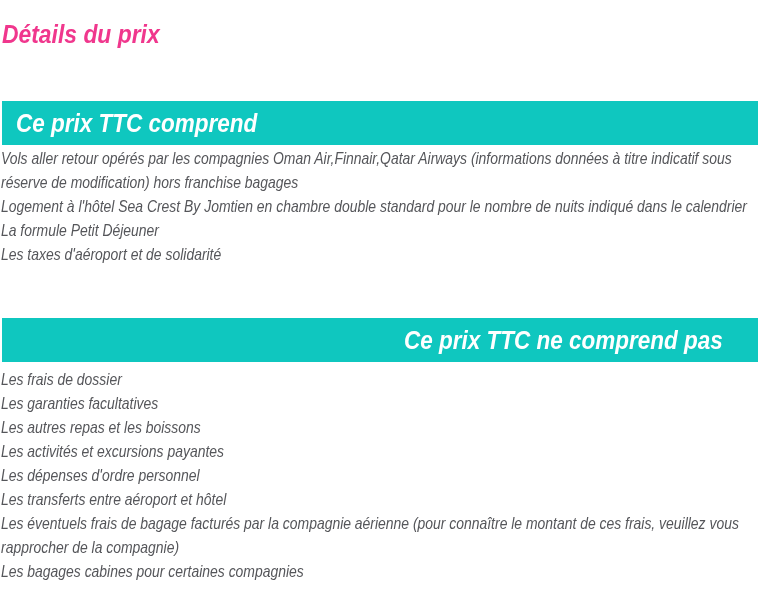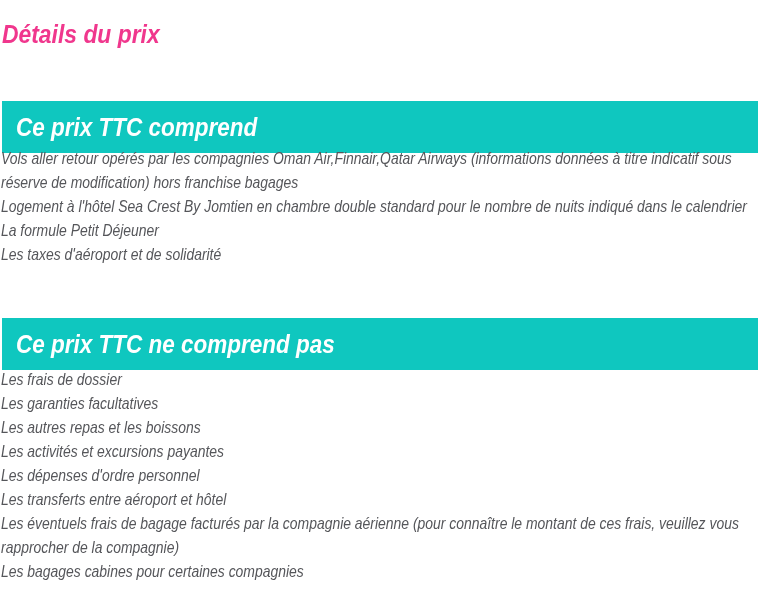--- a/index.html
+++ b/index.html
@@ -18,26 +18,26 @@
   .page-title{
     position:absolute;top:18px;left:2px;margin:0;
     font-size:26px;font-weight:bold;font-style:italic;
     color:var(--pink);white-space:nowrap;line-height:32px;
   }
   .page-title .squeeze{
     display:inline-block;transform:scaleX(0.88);transform-origin:0 50%;
   }
 
   .banner{
-    position:absolute;left:2px;right:0;height:52px;
+    position:absolute;left:2px;right:0;height:44px;
     background:var(--teal);
     display:flex;align-items:center;padding-left:14px;
   }
   .banner-1{top:101px;}
-  .banner-2{top:318px;}
+  .banner-2{top:318px;justify-content:flex-end;}
   .banner .heading{
     color:#ffffff;font-size:25px;font-weight:bold;font-style:italic;
     white-space:nowrap;display:inline-block;
     transform:scaleX(0.9);transform-origin:0 50%;
   }
 
   ul.items{
     position:absolute;left:1px;margin:0;padding:0;list-style:none;
     width:925px;                       
     transform:scaleX(0.8193);transform-origin:0 0;

